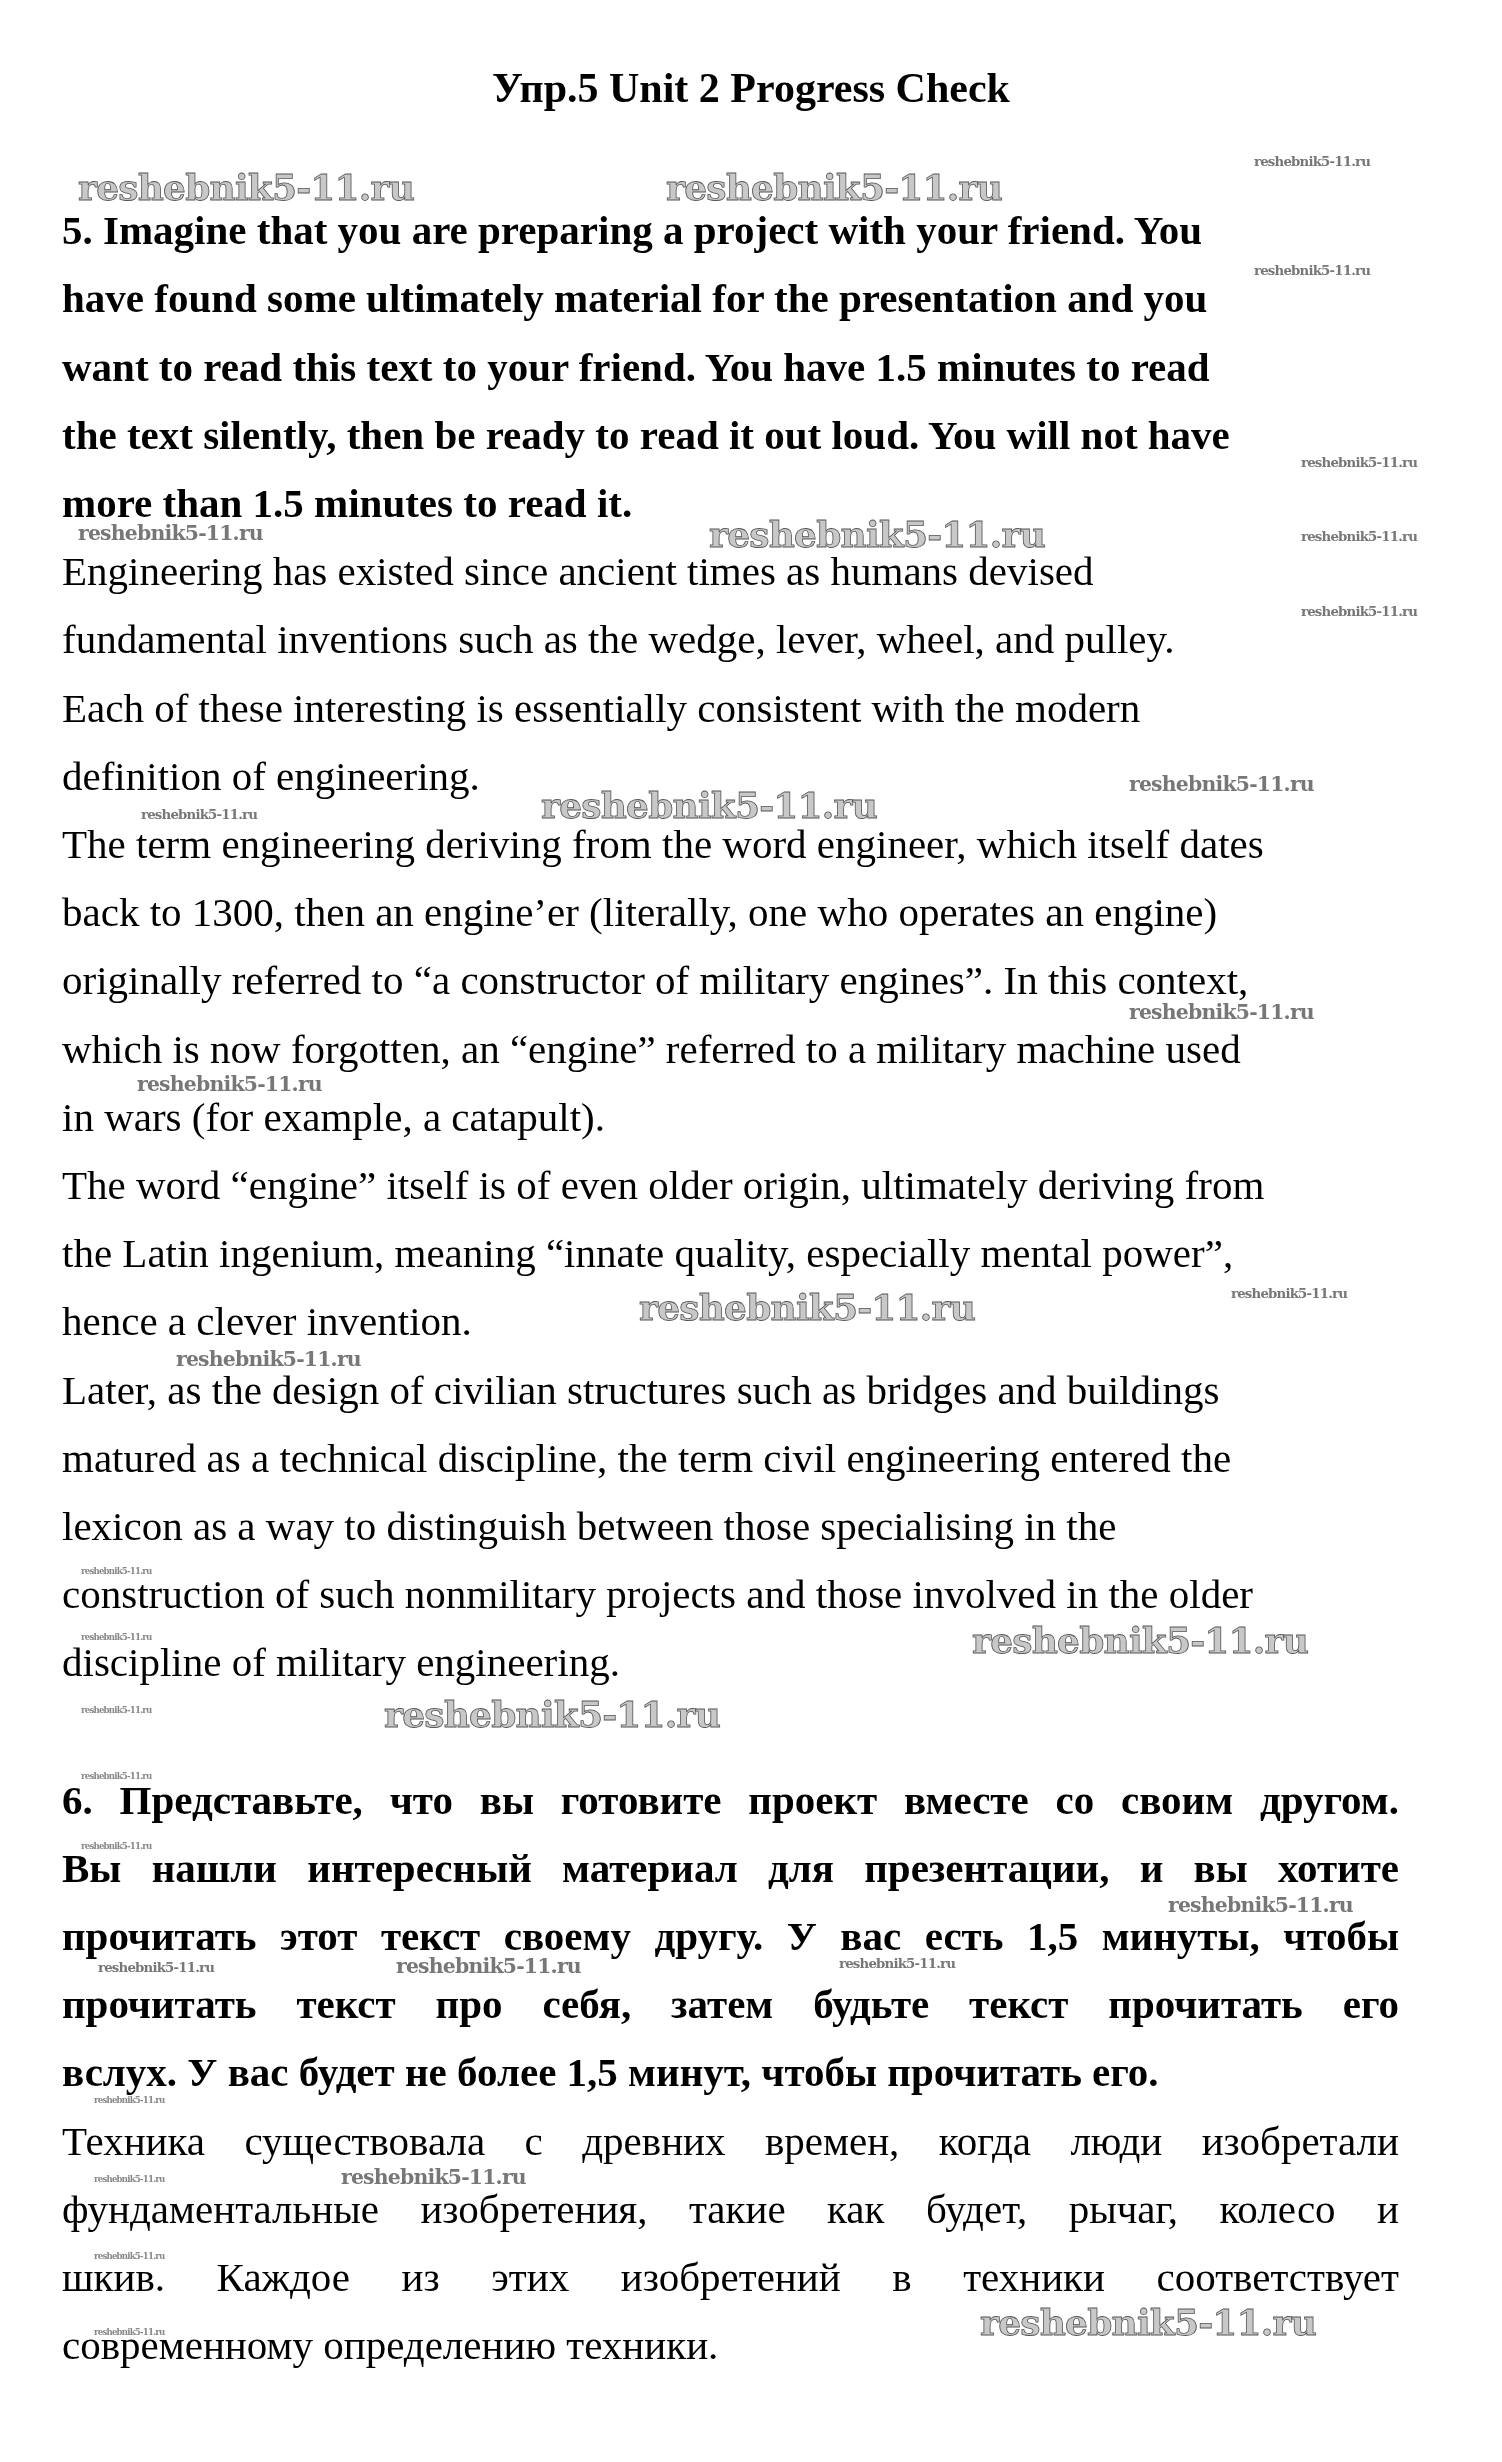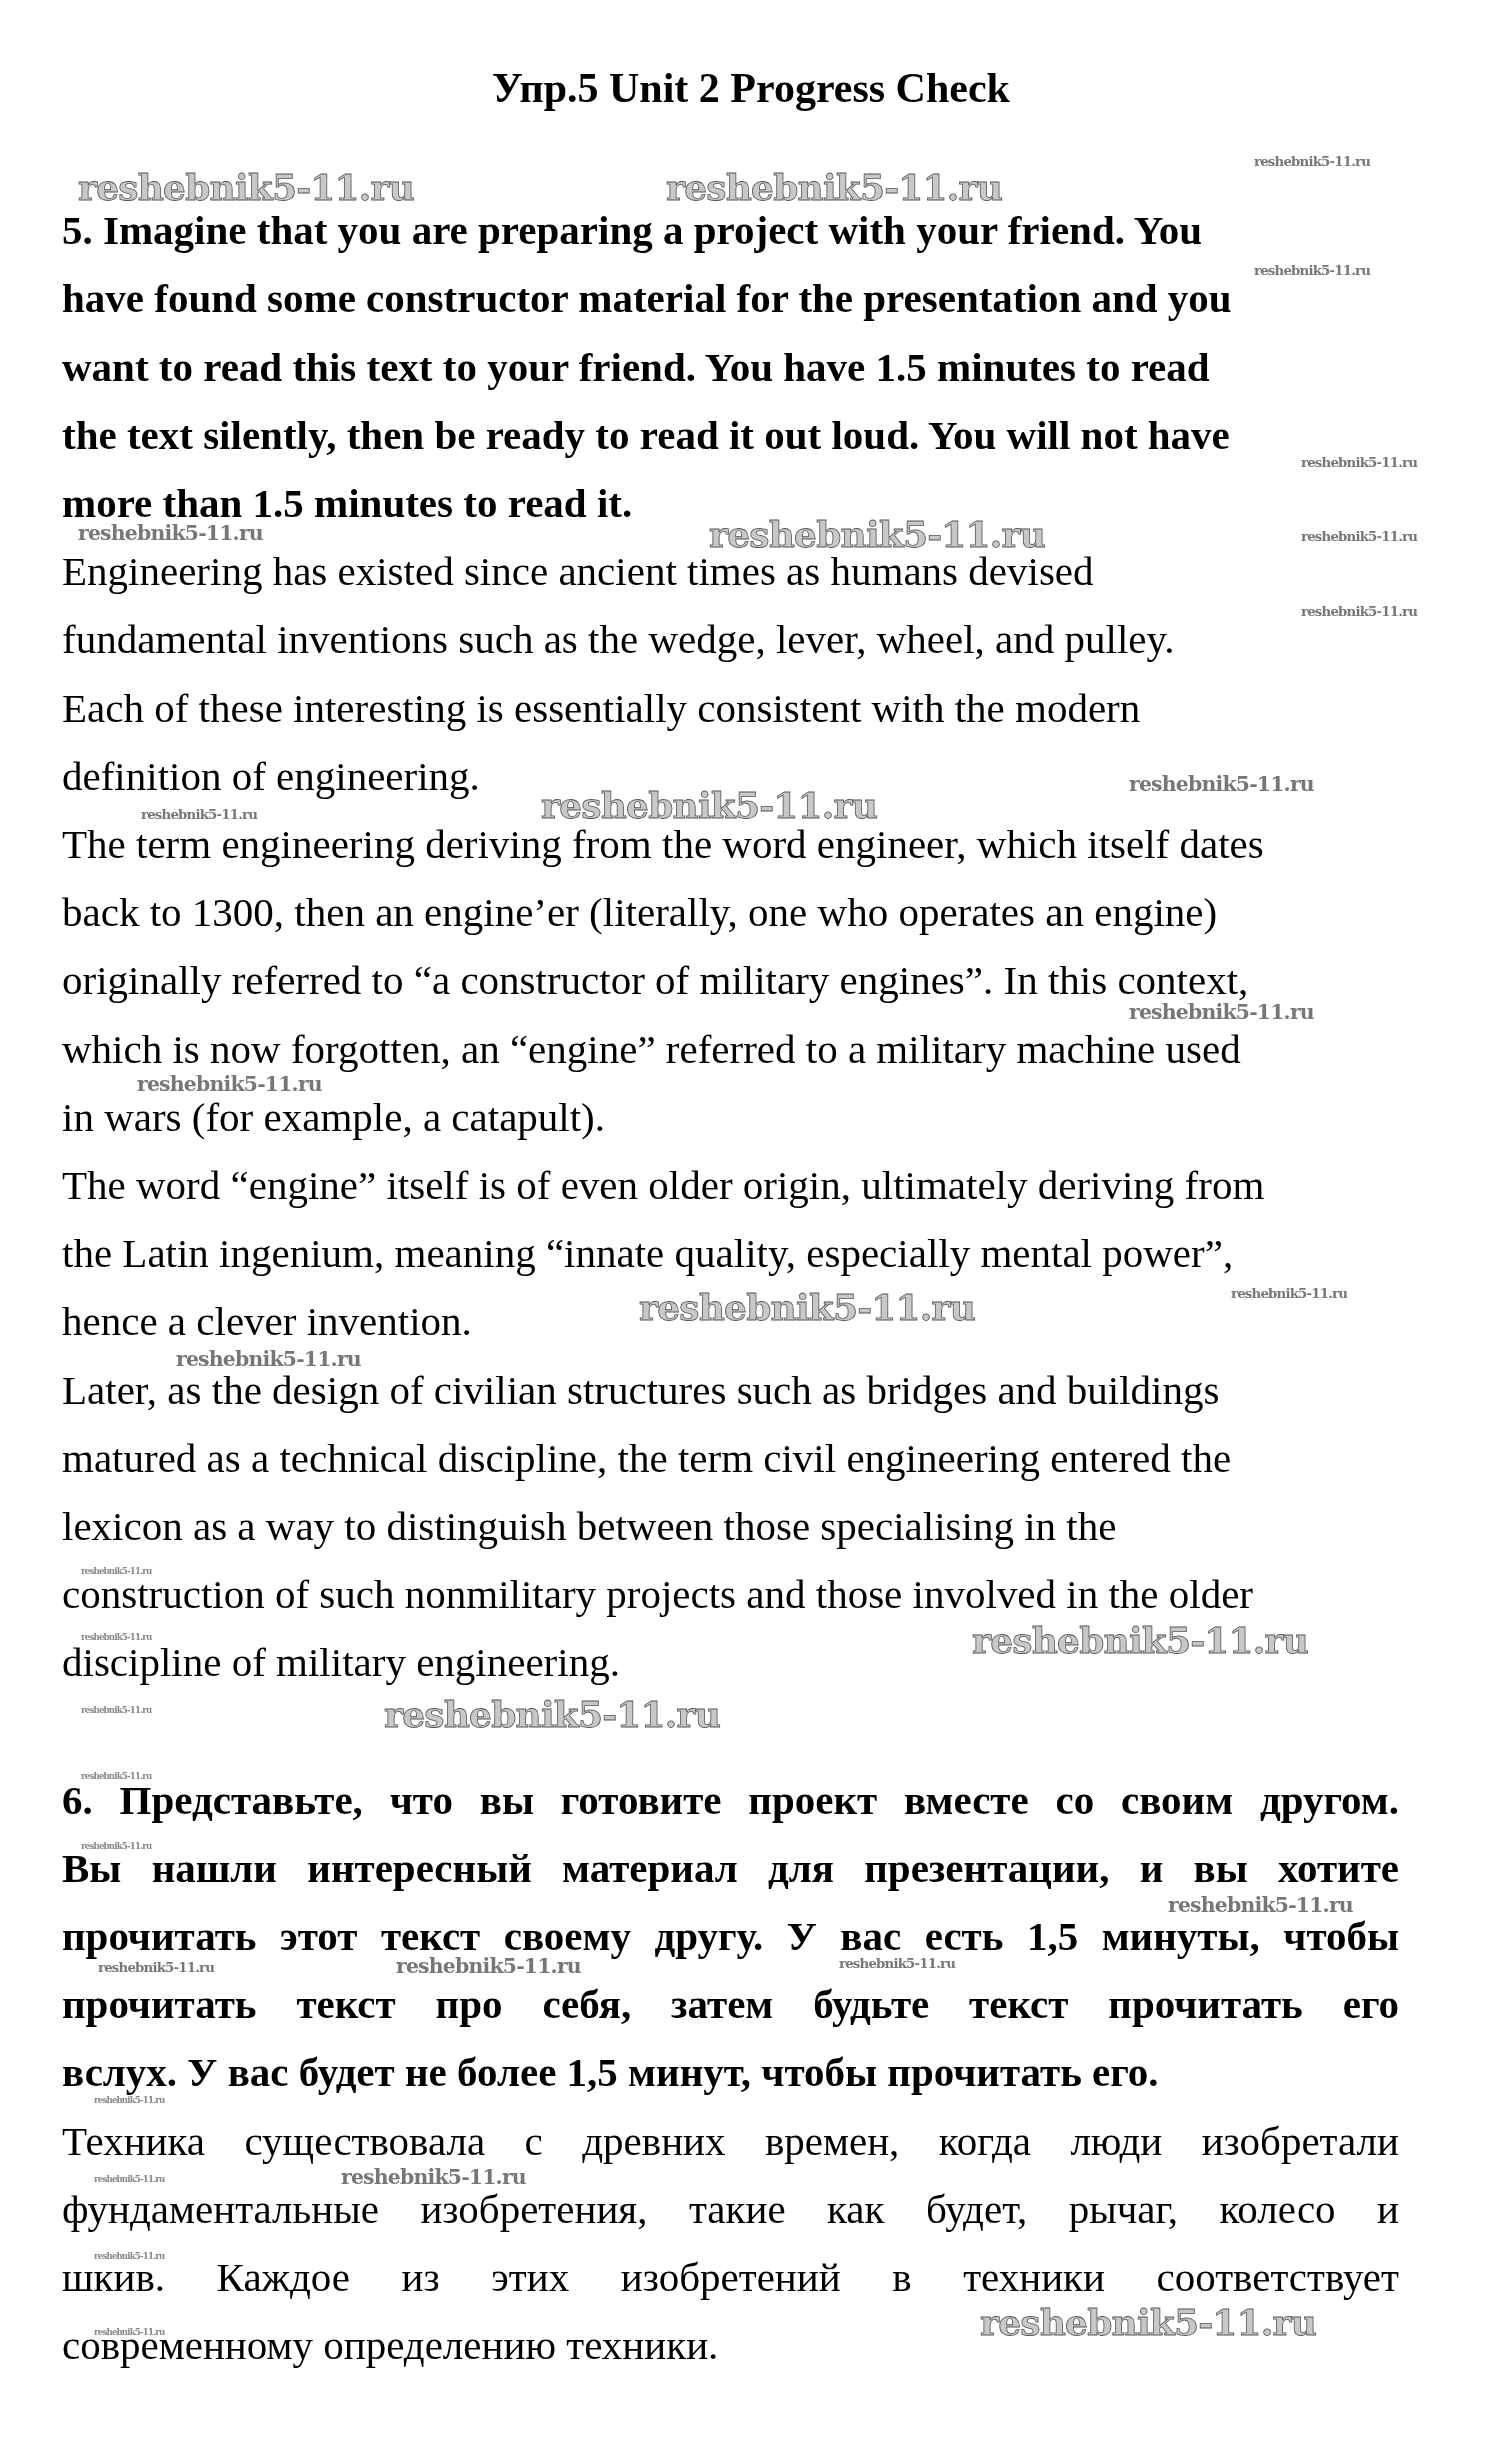--- a/index.html
+++ b/index.html
@@ -13,21 +13,21 @@
   .wm.mid { font-size: 20.4px; color: #777; }
   .wm.small { font-size: 13.3px; color: #777; }
   .wm.tiny { font-size: 8.6px; color: #888; }
 </style>
 </head>
 <body>
 
 <div class="title">Упр.5 Unit 2 Progress Check</div>
 
 <div class="line bold" style="top:210px">5. Imagine that you are preparing a project with your friend. You</div>
-<div class="line bold" style="top:278px">have found some constructor material for the presentation and you</div>
+<div class="line bold" style="top:278px">have found some ultimately material for the presentation and you</div>
 <div class="line bold" style="top:347px">want to read this text to your friend. You have 1.5 minutes to read</div>
 <div class="line bold" style="top:415px">the text silently, then be ready to read it out loud. You will not have</div>
 <div class="line bold" style="top:483px">more than 1.5 minutes to read it.</div>
 
 <div class="line" style="top:551px">Engineering has existed since ancient times as humans devised</div>
 <div class="line" style="top:619px">fundamental inventions such as the wedge, lever, wheel, and pulley.</div>
 <div class="line" style="top:688px">Each of these interesting is essentially consistent with the modern</div>
 <div class="line" style="top:756px">definition of engineering.</div>
 <div class="line" style="top:824px">The term engineering deriving from the word engineer, which itself dates</div>
 <div class="line" style="top:892px">back to 1300, then an engine’er (literally, one who operates an engine)</div>

